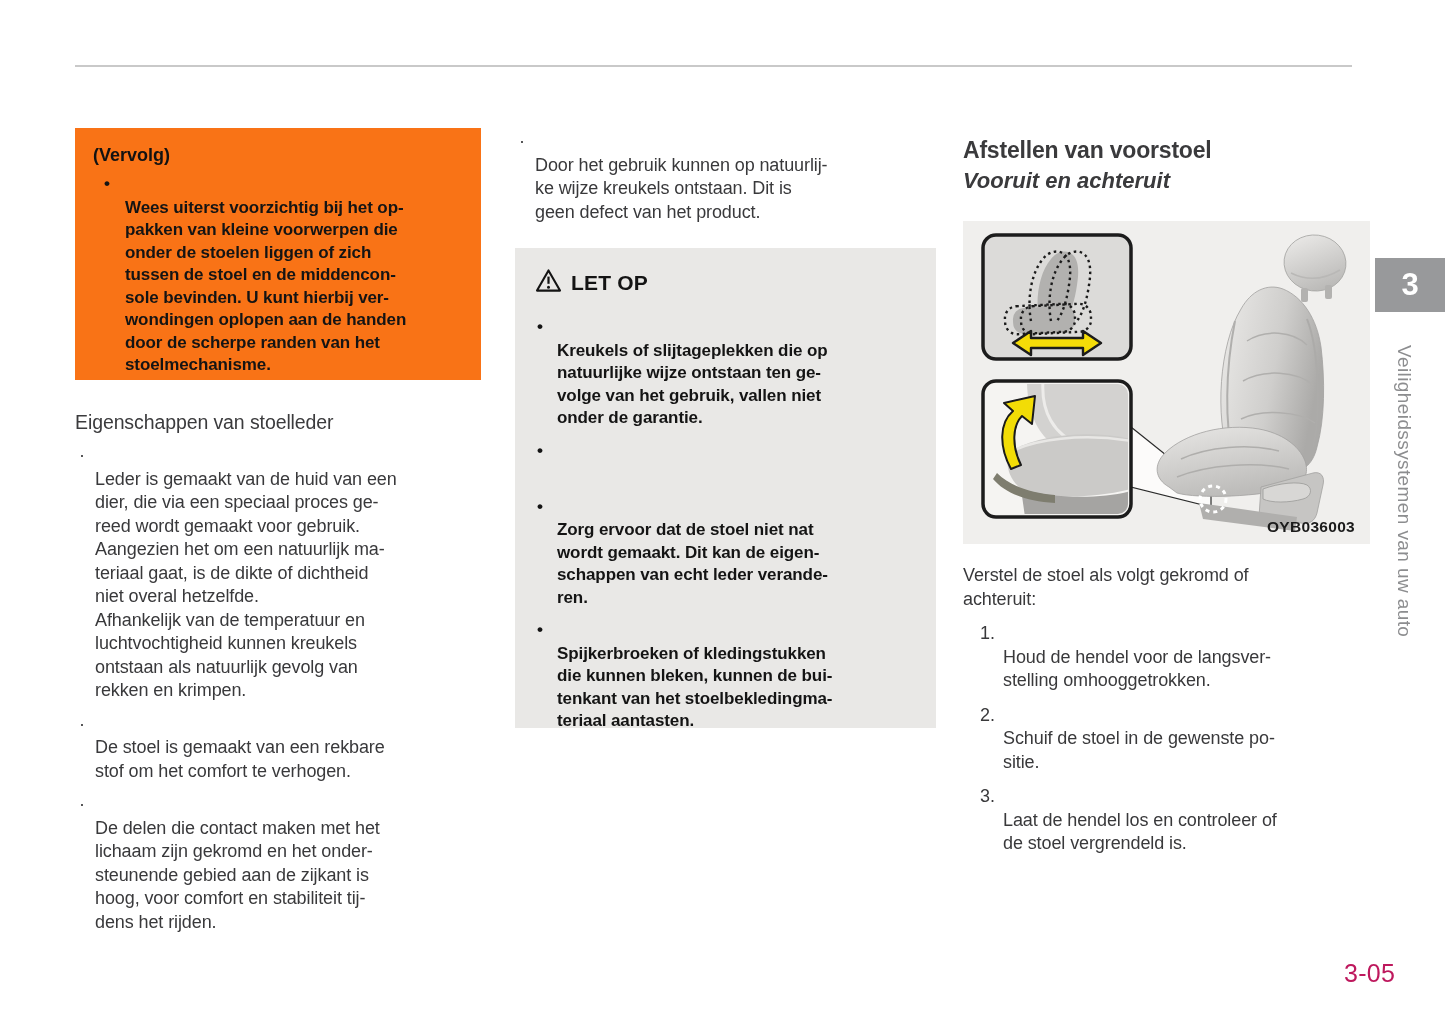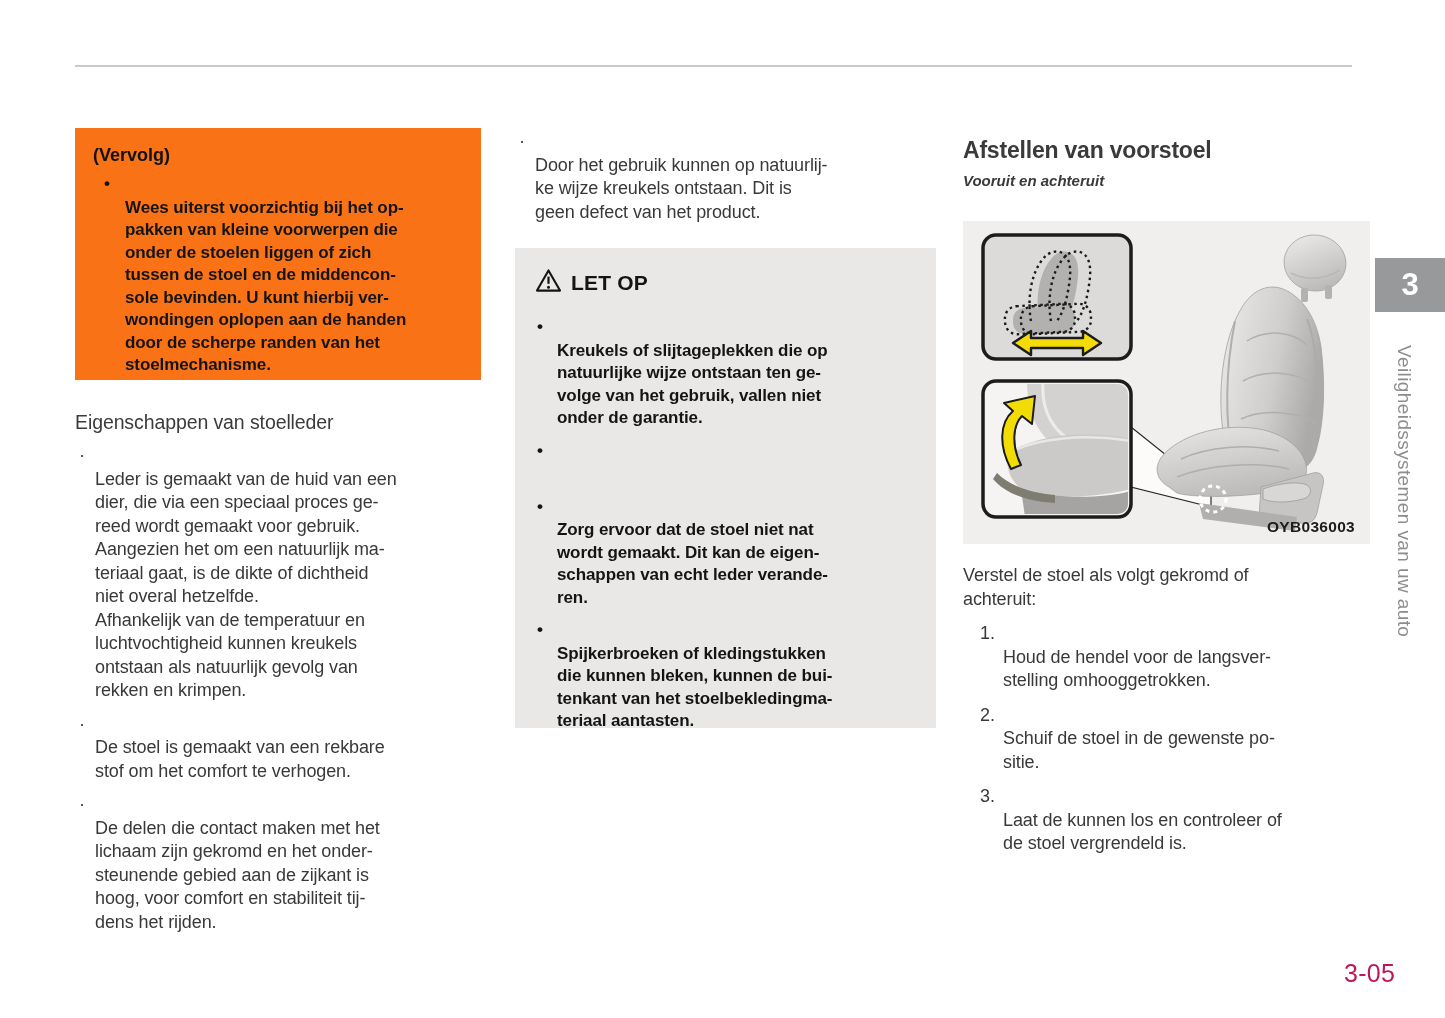--- a/index.html
+++ b/index.html
@@ -34,21 +34,21 @@
   
   .caution-box{background:#E9E8E6;margin-top:24px;height:480px;box-sizing:border-box;padding:18px 20px 36px;}
   .caution-head{display:flex;align-items:center;gap:9px;margin:2px 0 20px;}
   .caution-title{font-weight:bold;font-size:21px;color:#141414;letter-spacing:0.2px;}
   .cbullet{position:relative;padding-left:22px;font-weight:bold;font-size:17px;line-height:22.5px;
            color:#141414;white-space:pre-line;margin-bottom:11px;letter-spacing:-0.1px;}
   .cbullet .mk{position:absolute;left:2px;top:-1px;}
 
   
   .r-heading{font-size:23px;line-height:26px;font-weight:bold;color:#3A3A3C;letter-spacing:-0.2px;}
-  .r-subheading{font-size:15px;line-height:24px;font-weight:bold;font-style:italic;color:#3A3A3C;margin-top:6px;}
+  .r-subheading{font-size:22px;line-height:24px;font-weight:bold;font-style:italic;color:#3A3A3C;margin-top:6px;}
   .figure{position:relative;margin-top:28px;width:408px;height:323px;}
   .figure svg{display:block;}
   .figure-caption{position:absolute;right:16px;bottom:8px;font-weight:bold;font-size:15.5px;
                   color:#1B1B1B;letter-spacing:0.3px;}
   .r-intro{margin-top:20px;}
   .steps{margin-top:0;}
   .step{position:relative;padding-left:40px;margin-top:11px;}
   .step .num{position:absolute;left:17px;top:0;}
 
   
@@ -236,21 +236,21 @@
     <div class="steps">
       <div class="step body-text">
         <span class="num">1.</span><span>Houd de hendel voor de langsver-
 stelling omhooggetrokken.</span>
       </div>
       <div class="step body-text">
         <span class="num">2.</span><span>Schuif de stoel in de gewenste po-
 sitie.</span>
       </div>
       <div class="step body-text">
-        <span class="num">3.</span><span>Laat de kunnen los en controleer of
+        <span class="num">3.</span><span>Laat de hendel los en controleer of
 de stoel vergrendeld is.</span>
       </div>
     </div>
   </div>
 
   <div class="chapter-tab">
     <span class="chapter-num">3</span>
   </div>
   <div class="vertical-label">Veiligheidssystemen van uw auto</div>
 

